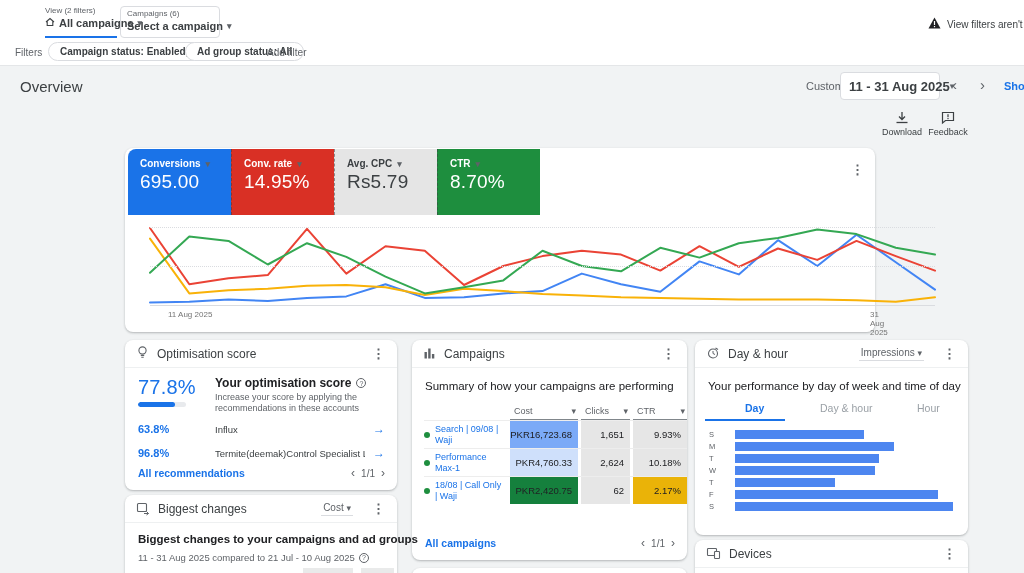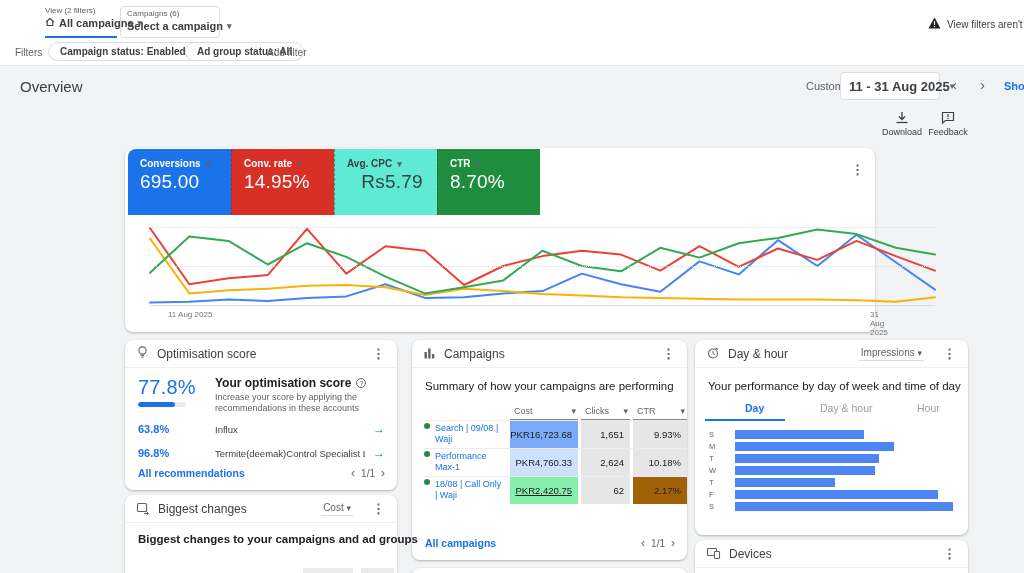--- a/index.html
+++ b/index.html
@@ -74,21 +74,21 @@
   .acct-arrow { position:absolute; right:12px; top:-1px; color:#1a73e8; font-size:12px; cursor:pointer; }
   .card-footer-link { position:absolute; left:13px; font-size:10.5px; font-weight:bold; color:#1a73e8; cursor:pointer; white-space:nowrap; }
   .pager { position:absolute; right:12px; display:flex; align-items:center; gap:6px; font-size:10px; color:#5f6368; }
   .pager-chev { font-size:12px; color:#5f6368; cursor:pointer; line-height:12px; }
 
   
   .camp-card { left:412px; top:340px; width:275px; height:220px; }
   .camp-summary { position:absolute; left:13px; top:40px; font-size:11.5px; color:#202124; white-space:nowrap; }
   .ctable { position:absolute; left:12px; top:62px; width:263px; }
   .crow { display:flex; align-items:stretch; }
-  .c-name { width:86px; display:flex; align-items:flex-start; gap:5px; padding:2px 4px 2px 0; }
+  .c-name { width:86px; display:flex; align-items:center; gap:5px; padding:2px 4px 2px 0; }
   .c-cell { width:68px; display:flex; align-items:center; justify-content:flex-end; padding-right:6px; font-size:9.5px; color:#202124; }
   .c-clicks { width:49px; margin-left:3px; }
   .c-ctr { width:54px; margin-left:3px; }
   .chead { height:18px; }
   .chead .hcell { display:flex; align-items:center; justify-content:space-between; font-size:9px; color:#5f6368; border-bottom:1px solid #80868b; padding:0 2px 0 4px; cursor:pointer; }
   .chead .spacer { border:none; }
   .dot { width:6px; height:6px; border-radius:50%; flex:none; }
   .row-link { font-size:9px; line-height:11px; color:#1a73e8; cursor:pointer; }
   .row-link.paused { color:#5f6368; }
   .data-row { border-top:1px solid #ededed; min-height:28px; }
@@ -203,21 +203,21 @@
           </div>
         <div class="tile-value">695.00</div>
       </div>
       <div class="tile" style="background: rgb(217, 48, 37); color: rgb(255, 255, 255);">
         <div class="tile-label">
             <span>Conv. rate</span>
             <span class="caret">▾</span>
           </div>
         <div class="tile-value">14.95%</div>
       </div>
-      <div class="tile" style="background: #5eead4; color: rgb(60, 64, 67); text-align: center;">
+      <div class="tile" style="background: #e5e5e5; color: rgb(60, 64, 67);">
         <div class="tile-label">
             <span>Avg. CPC</span>
             <span class="caret">▾</span>
           </div>
         <div class="tile-value">Rs5.79</div>
       </div>
       <div class="tile" style="background: rgb(30, 142, 62); color: rgb(255, 255, 255);">
         <div class="tile-label">
             <span>CTR</span>
             <span class="caret">▾</span>
@@ -328,23 +328,23 @@
             </div>
             <div class="c-cell" style="background:#cfe0fb;">PKR4,760.33</div>
             <div class="c-cell c-clicks" style="background:#e6e6e6;">2,624</div>
             <div class="c-cell c-ctr" style="background:#e6e6e6;">10.18%</div>
           </div>
           <div class="crow data-row">
             <div class="c-name">
               <span class="dot" style="background:#1e8e3e;"></span>
               <span class="row-link">18/08 | Call Only | Waji</span>
             </div>
-            <div class="c-cell" style="background:#86efac;text-decoration:underline;">PKR2,420.75</div>
+            <div class="c-cell" style="background:#15803d;">PKR2,420.75</div>
             <div class="c-cell c-clicks" style="background:#e6e6e6;">62</div>
-            <div class="c-cell c-ctr" style="background:#a16207;">2.17%</div>
+            <div class="c-cell c-ctr" style="background:#eab308;">2.17%</div>
           </div>
         </div>
     </div>
     <div class="card-footer-link" style="top:197px;">All campaigns</div>
     <div class="pager" style="top:197px;">
       <span class="pager-chev">‹</span>
       <span>1/1</span>
       <span class="pager-chev">›</span>
     </div>
   </div>
@@ -421,20 +421,24 @@
         <svg width="12" height="11" viewBox="0 0 12 11">
             <rect x="0.5" y="0.5" width="9" height="8" rx="1" fill="none" stroke="#5f6368" stroke-width="1.1"></rect>
             <path d="M7 10.5 H11.5 M9.5 8.5 L11.5 10.5 L9.5 12" fill="none" stroke="#5f6368" stroke-width="1"></path>
           </svg>
       </span>
       <span class="card-title">Biggest changes</span>
       <span class="hdr-dd"><span>Cost</span> <span class="caret">▾</span></span>
       <span class="kebab">⋮</span>
     </div>
     <div class="big-heading">Biggest changes to your campaigns and ad groups</div>
+    <div class="big-sub">
+      <span>11 - 31 Aug 2025 compared to 21 Jul - 10 Aug 2025</span>
+      <span class="help-icon">?</span>
+    </div>
     <div class="sliver" style="left:178px; width:50px;"></div>
     <div class="sliver" style="left:236px; width:33px;"></div>
   </div>
 
   <div class="card dev-card">
     <div class="card-header">
       <span>
         <svg width="13" height="11" viewBox="0 0 13 11">
             <rect x="0.5" y="0.5" width="9" height="7" rx="0.8" fill="none" stroke="#5f6368" stroke-width="1.1"></rect>
             <rect x="7.5" y="3.5" width="5" height="7" rx="0.8" fill="#fff" stroke="#5f6368" stroke-width="1.1"></rect>

